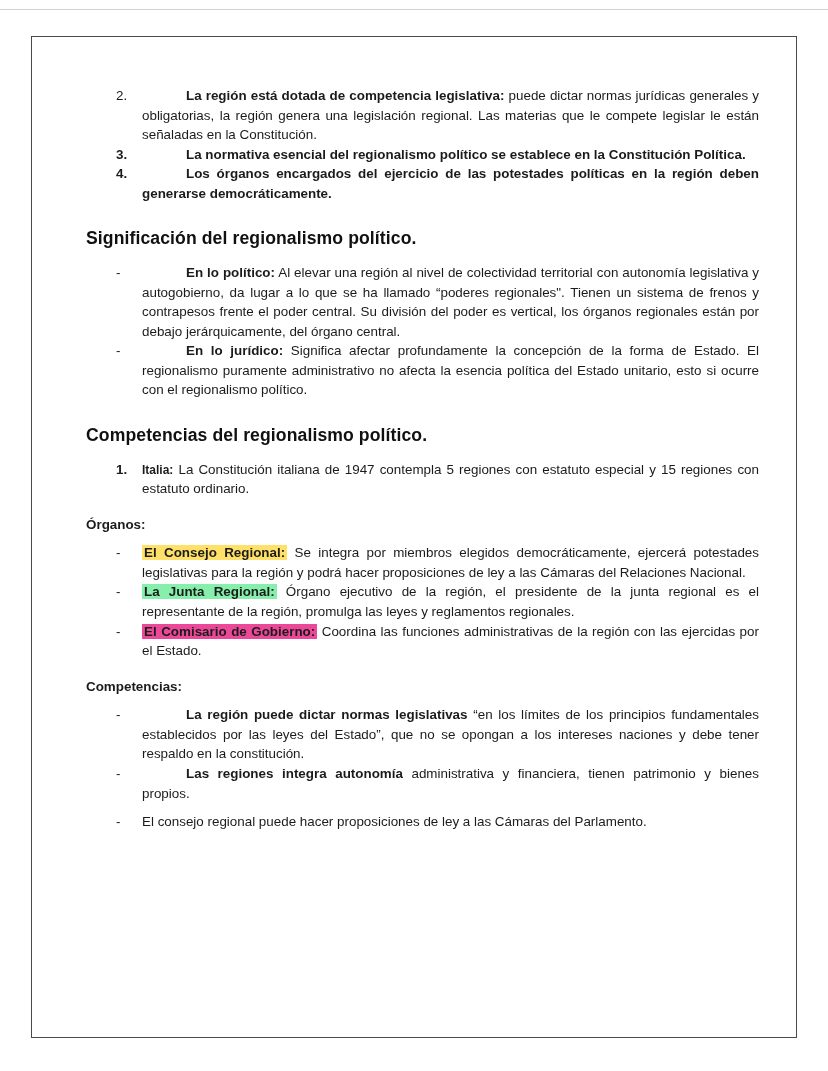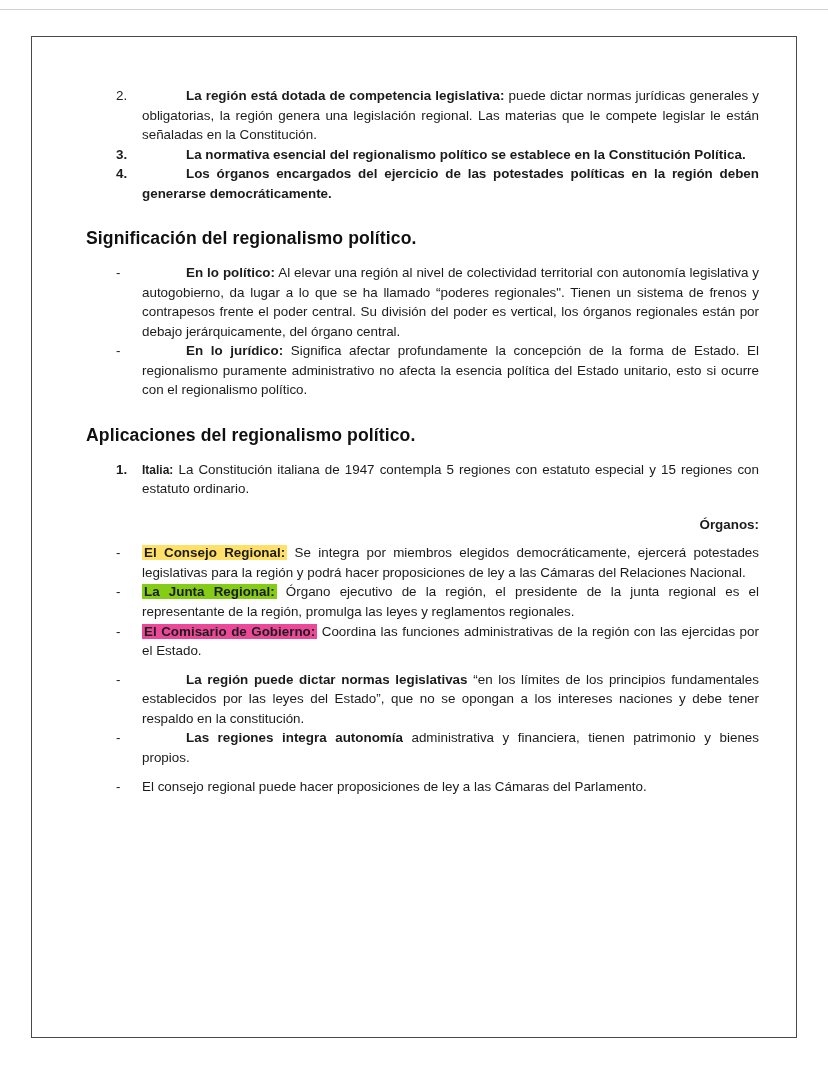--- a/index.html
+++ b/index.html
@@ -32,21 +32,21 @@
   .marker.bold { font-weight:700; }
   .li-text { flex:1; }
   b { font-weight:700;padding-left:44px; }
   .h1 {
     font-size:17.6px; font-weight:700; color:#101010;
     text-align:left;
     margin:23px 0 11px 0;
     letter-spacing:0.1px;
   }
   .label {
-    font-weight:700; text-align:right;
+    font-weight:700; text-align:left;
     margin:16px 0 9px 0;
   }
   .lead-big { font-size:12px; font-weight:700; }
   .hl { font-weight:700; padding:0 2px; }
 </style>
 </head>
 <body>
 
 <div class="top-rule"></div>
 
@@ -74,46 +74,47 @@
       <div class="li">
         <span class="marker">-</span>
         <span class="li-text"><b>En lo político:</b> <span>Al elevar una región al nivel de colectividad territorial con autonomía legislativa y autogobierno, da lugar a lo que se ha llamado “poderes regionales". Tienen un sistema de frenos y contrapesos frente el poder central. Su división del poder es vertical, los órganos regionales están por debajo jerárquicamente, del órgano central.</span></span>
       </div>
       <div class="li">
         <span class="marker">-</span>
         <span class="li-text"><b>En lo jurídico:</b> <span>Significa afectar profundamente la concepción de la forma de Estado. El regionalismo puramente administrativo no afecta la esencia política del Estado unitario, esto si ocurre con el regionalismo político.</span></span>
       </div>
     </div>
 
-    <div class="h1">Aplicaciones del regionalismo político.</div>
+    <div class="h1">Competencias del regionalismo político.</div>
 
     <div class="olist">
       <div class="li">
         <span class="marker bold">1.</span>
         <span class="li-text"><span class="lead-big">Italia:</span> <span>La Constitución italiana de 1947 contempla 5 regiones con estatuto especial y 15 regiones con estatuto ordinario.</span></span>
       </div>
     </div>
 
     <div class="label">Órganos:</div>
 
     <div class="blist">
       <div class="li">
         <span class="marker">-</span>
         <span class="li-text"><span class="hl" style="background: rgb(255, 224, 105);">El Consejo Regional:</span> <span>Se integra por miembros elegidos democráticamente, ejercerá potestades legislativas para la región y podrá hacer proposiciones de ley a las Cámaras del Relaciones Nacional.</span></span>
       </div>
       <div class="li">
         <span class="marker">-</span>
-        <span class="li-text"><span class="hl" style="background: #84cc16;">La Junta Regional:</span> <span>Órgano ejecutivo de la región, el presidente de la junta regional es el representante de la región, promulga las leyes y reglamentos regionales.</span></span>
+        <span class="li-text"><span class="hl" style="background: #86efac;">La Junta Regional:</span> <span>Órgano ejecutivo de la región, el presidente de la junta regional es el representante de la región, promulga las leyes y reglamentos regionales.</span></span>
       </div>
       <div class="li">
         <span class="marker">-</span>
         <span class="li-text"><span class="hl" style="background: #ec4899;">El Comisario de Gobierno:</span> <span>Coordina las funciones administrativas de la región con las ejercidas por el Estado.</span></span>
       </div>
     </div>
 
+    <div class="label">Competencias:</div>
 
     <div class="blist">
       <div class="li">
         <span class="marker">-</span>
         <span class="li-text"><b>La región puede dictar normas legislativas</b> <span>“en los límites de los principios fundamentales establecidos por las leyes del Estado”, que no se opongan a los intereses naciones y debe tener respaldo en la constitución.</span></span>
       </div>
       <div class="li">
         <span class="marker">-</span>
         <span class="li-text"><b>Las regiones integra autonomía</b> <span>administrativa y financiera, tienen patrimonio y bienes propios.</span></span>
       </div>

